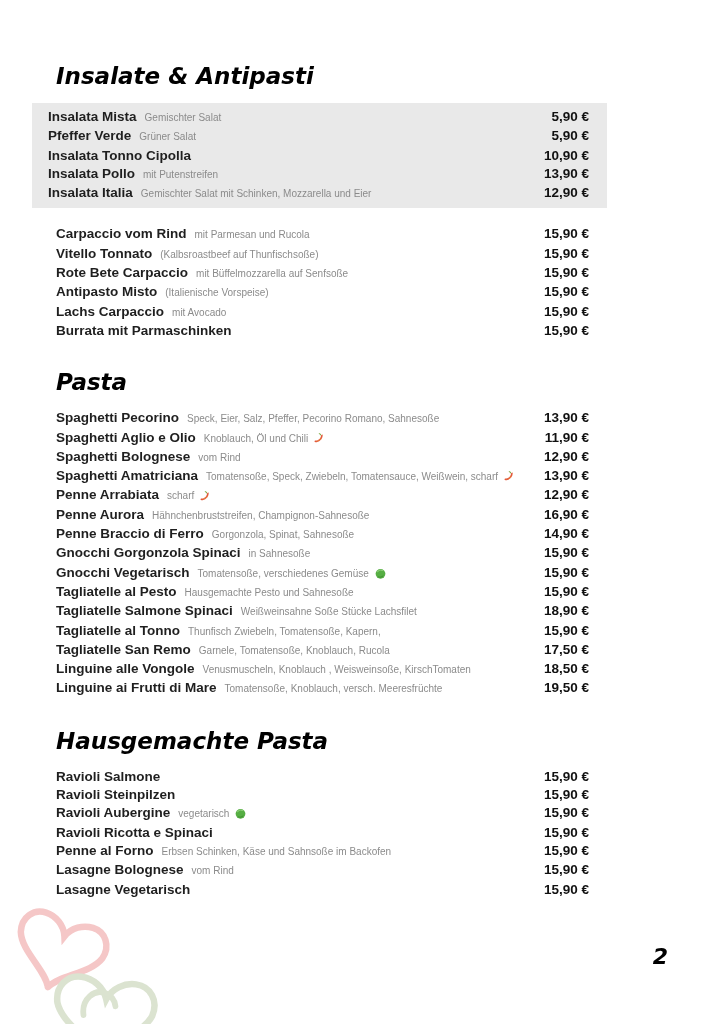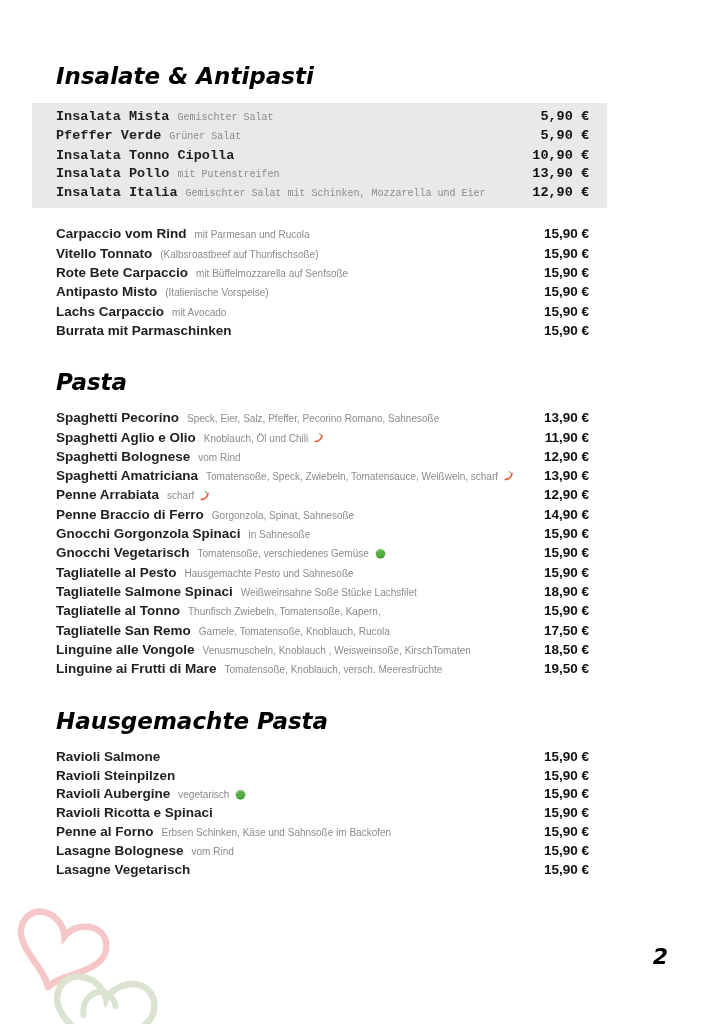--- a/index.html
+++ b/index.html
@@ -12,22 +12,21 @@
   .content{position:absolute;left:56px;top:62px;width:533px;}
   .section-title{
     font-family:"DejaVu Sans",sans-serif;font-style:italic;font-weight:bold;
     font-size:23px;line-height:28px;margin:0 0 13px 0;color:#000;
   }
   .menu-section + .menu-section{margin-top:28px;}
   .group + .group{margin-top:17px;}
   .group.shaded{
     background:var(--shaded);
     margin-left:-24px;margin-right:-18px;
-    padding:5px 18px 5px 24px;
-    font-family:Liberation Mono, monospace;
+    padding:5px 18px 5px 16px;
   }
   .row{display:flex;align-items:baseline;line-height:18.3px;white-space:nowrap;}
   .name{font-size:13.5px;font-weight:bold;color:var(--name);}
   .desc{font-size:10px;color:var(--desc);margin-left:8px;text-align:right;}
   .icon{width:13px;height:13px;margin-left:5px;align-self:center;flex:0 0 auto;}
   .icon svg{display:block;width:13px;height:13px;}
   .price{margin-left:auto;padding-left:10px;font-size:13.5px;font-weight:bold;color:var(--price);}
   .page-number{
     position:absolute;right:56px;top:944px;color:#000;
     font-family:"DejaVu Sans",sans-serif;font-style:italic;font-weight:bold;font-size:22px;
@@ -144,20 +143,25 @@
             <span class="icon">
               <svg viewBox="0 0 20 20">
                 <path d="M14.8,4 C15.6,9.5 11.5,14.6 5.5,15.8 C3.8,16.1 2.4,15.3 2.3,14.3 C2.2,13.4 3.2,12.9 4.3,13 C8.6,13.4 11.9,9.9 12.6,4.6 Z" fill="#e2593b"></path>
                 <path d="M13.5,8.5 C10.9,12.2 8.2,13.8 5,14.1 C8.8,14.6 12.4,12 13.5,8.5 Z" fill="#f2a93b"></path>
                 <path d="M12.6,4.8 C12.2,2.8 10.4,1.8 8.6,2.2 C9.9,2.9 10.7,3.9 11,5.3 Z" fill="#7aa83f"></path>
               </svg>
             </span>
             <span class="price">12,90 €</span>
           </div>
           <div class="row">
+            <span class="name">Penne Aurora</span>
+            <span class="desc">Hähnchenbruststreifen, Champignon-Sahnesoße</span>
+            <span class="price">16,90 €</span>
+          </div>
+          <div class="row">
             <span class="name">Penne Braccio di Ferro</span>
             <span class="desc">Gorgonzola, Spinat, Sahnesoße</span>
             <span class="price">14,90 €</span>
           </div>
           <div class="row">
             <span class="name">Gnocchi Gorgonzola Spinaci</span>
             <span class="desc">in Sahnesoße</span>
             <span class="price">15,90 €</span>
           </div>
           <div class="row">

